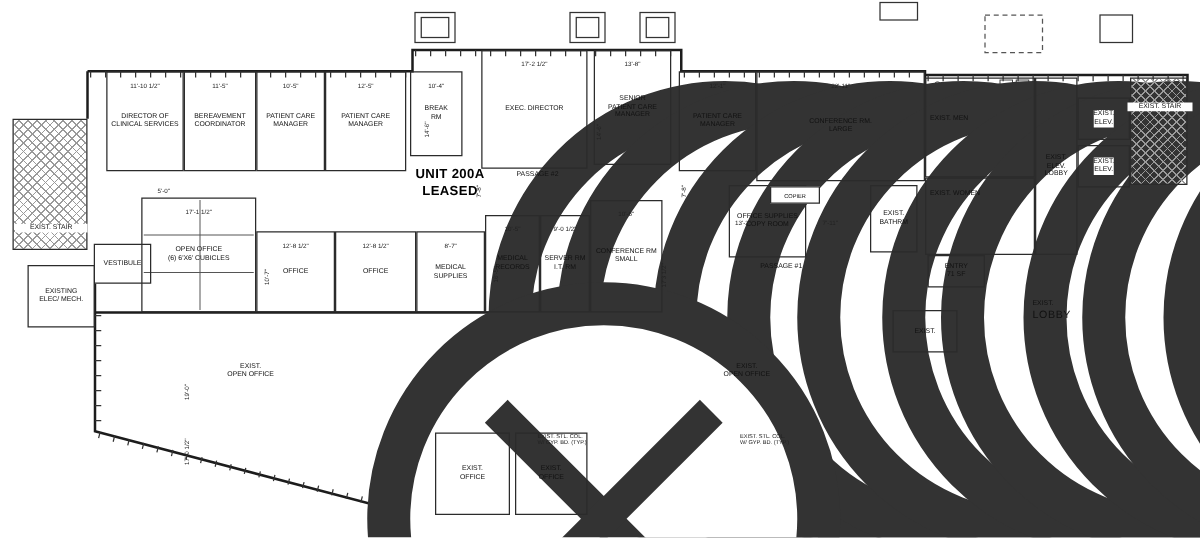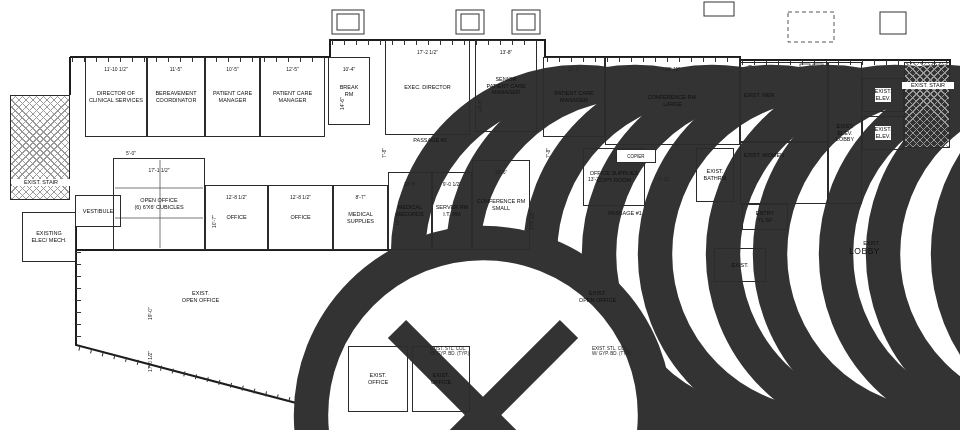--- a/index.html
+++ b/index.html
@@ -17,21 +17,21 @@
        white-space:pre-line;color:#111;}
   .lbl.left{text-align:left;}
   .lbl.bgw{background:#fff;padding:0 1px;}
   .dim.abs{position:absolute;font-size:5px;color:#222;white-space:nowrap;}
   .vdim{transform:rotate(-90deg);transform-origin:left top;}
   .unit{position:absolute;font-weight:bold;font-size:10.5px;line-height:1.3;
         text-align:center;white-space:pre-line;letter-spacing:.3px;color:#000;}
   .note{position:absolute;font-size:4.5px;line-height:1.2;color:#222;white-space:pre-line;text-align:left;}
   .copierbox{position:absolute;border:1px solid #2b2b2b;box-sizing:border-box;
         display:flex;align-items:center;justify-content:center;font-size:4.5px;background:#fff;}
-  .lobby-lbl{position:absolute;text-align:right;}
+  .lobby-lbl{position:absolute;text-align:left;}
   .lobby-lbl .s{display:block;font-size:5.5px;}
   .lobby-lbl .b{display:block;font-size:8.5px;letter-spacing:.5px;}
 </style>
 </head>
 <body>
 
 <div class="plan">
 
   <svg class="lines" width="960" height="430" viewBox="0 0 960 430">
     <defs>
@@ -283,20 +283,22 @@
 OFFICE</span>
   </div>
   <div class="room" style="left:412px;top:346px;width:58px;height:66px">
     <span class="rlbl">EXIST.
 OFFICE</span>
   </div>
   <div class="room" style="left:714px;top:248px;width:52px;height:34px">
     <span class="rlbl">EXIST.</span>
   </div>
 
+  <div class="unit" style="left:300px;top:133px;width:120px">UNIT 200A
+LEASED</div>
 
   <div class="lbl" style="left:385px;top:137px;width:90px">PASSAGE #2</div>
   <div class="lbl" style="left:585px;top:210px;width:80px">PASSAGE #1</div>
 
   <div class="lbl left" style="left:744px;top:92px;width:60px">EXIST. MEN</div>
   <div class="lbl left" style="left:744px;top:152px;width:60px">EXIST. WOMEN</div>
 
   <div class="lbl bgw" style="left:12px;top:179px;width:56px">EXIST. STAIR</div>
   <div class="lbl bgw" style="left:902px;top:82px;width:50px">EXIST. STAIR</div>
 

